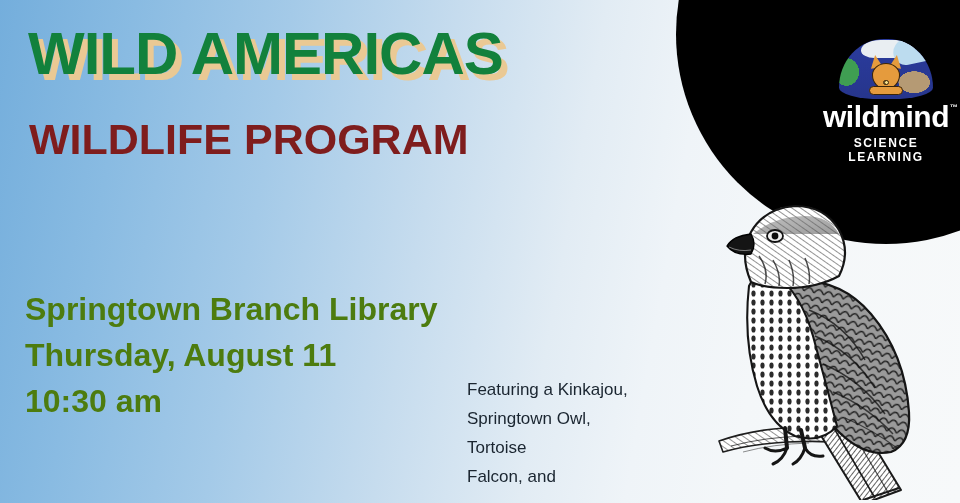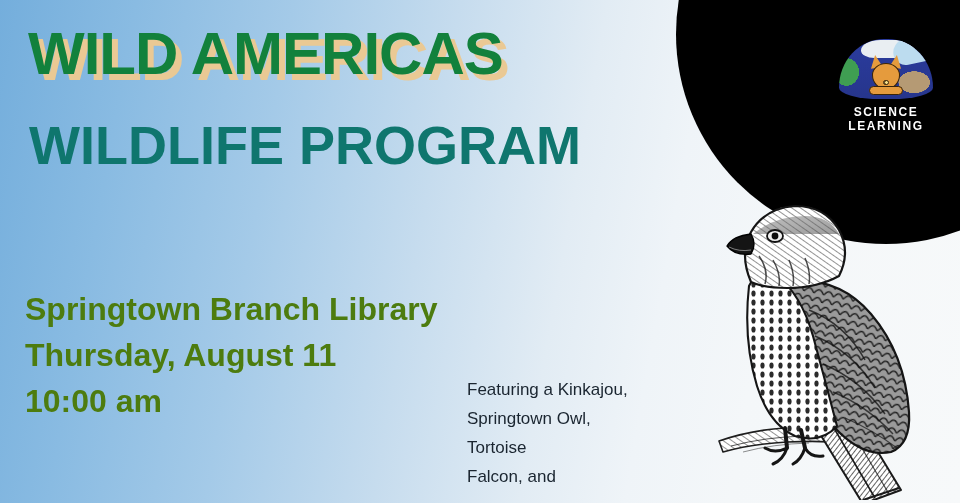--- a/index.html
+++ b/index.html
@@ -52,25 +52,25 @@
     letter-spacing: -1px;
     line-height: 1;
     color: #12813c;
     text-shadow: 6px 6px 0 #eac994;
     white-space: nowrap;
   }
   .subhead {
     position: absolute;
     left: 29px;
     top: 118px;
-    font-size: 54px;
+    font-size: 43px;
     font-weight: bold;
     letter-spacing: 0px;
     line-height: 1;
-    color: #0f766e;
+    color: #7f1d1d;
     white-space: nowrap;
   }
 
   
   .details {
     position: absolute;
     left: 25px;
     top: 286px;
     color: #4d7c0f;
     font-size: 32px;
@@ -317,21 +317,21 @@
       </g>
     </svg>
   </div>
 
   <div class="headline">WILD AMERICAS</div>
   <div class="subhead">WILDLIFE PROGRAM</div>
 
   <div class="details">
     <span class="line">Springtown Branch Library</span>
     <span class="line">Thursday, August 11</span>
-    <span class="line">10:00 am</span>
+    <span class="line">10:30 am</span>
   </div>
 
   <div class="featuring">
     <span class="line">Featuring a Kinkajou,</span>
     <span class="line">Springtown Owl,</span>
     <span class="line">Tortoise</span>
     <span class="line">Falcon, and</span>
   </div>
 
   <div class="logo">
@@ -343,16 +343,19 @@
       <div class="cat">
         <div class="cat-ear l"></div>
         <div class="cat-ear r"></div>
         <div class="cat-head">
           <div class="cat-eye l"></div>
           <div class="cat-eye r"></div>
         </div>
         <div class="cat-paws"></div>
       </div>
     </div>
+    <div class="logo-word">
+      <span>wildmind</span><span class="logo-tm">™</span>
+    </div>
     <div class="logo-tag">SCIENCE LEARNING</div>
   </div>
 
 </div>
 
 </body></html>

